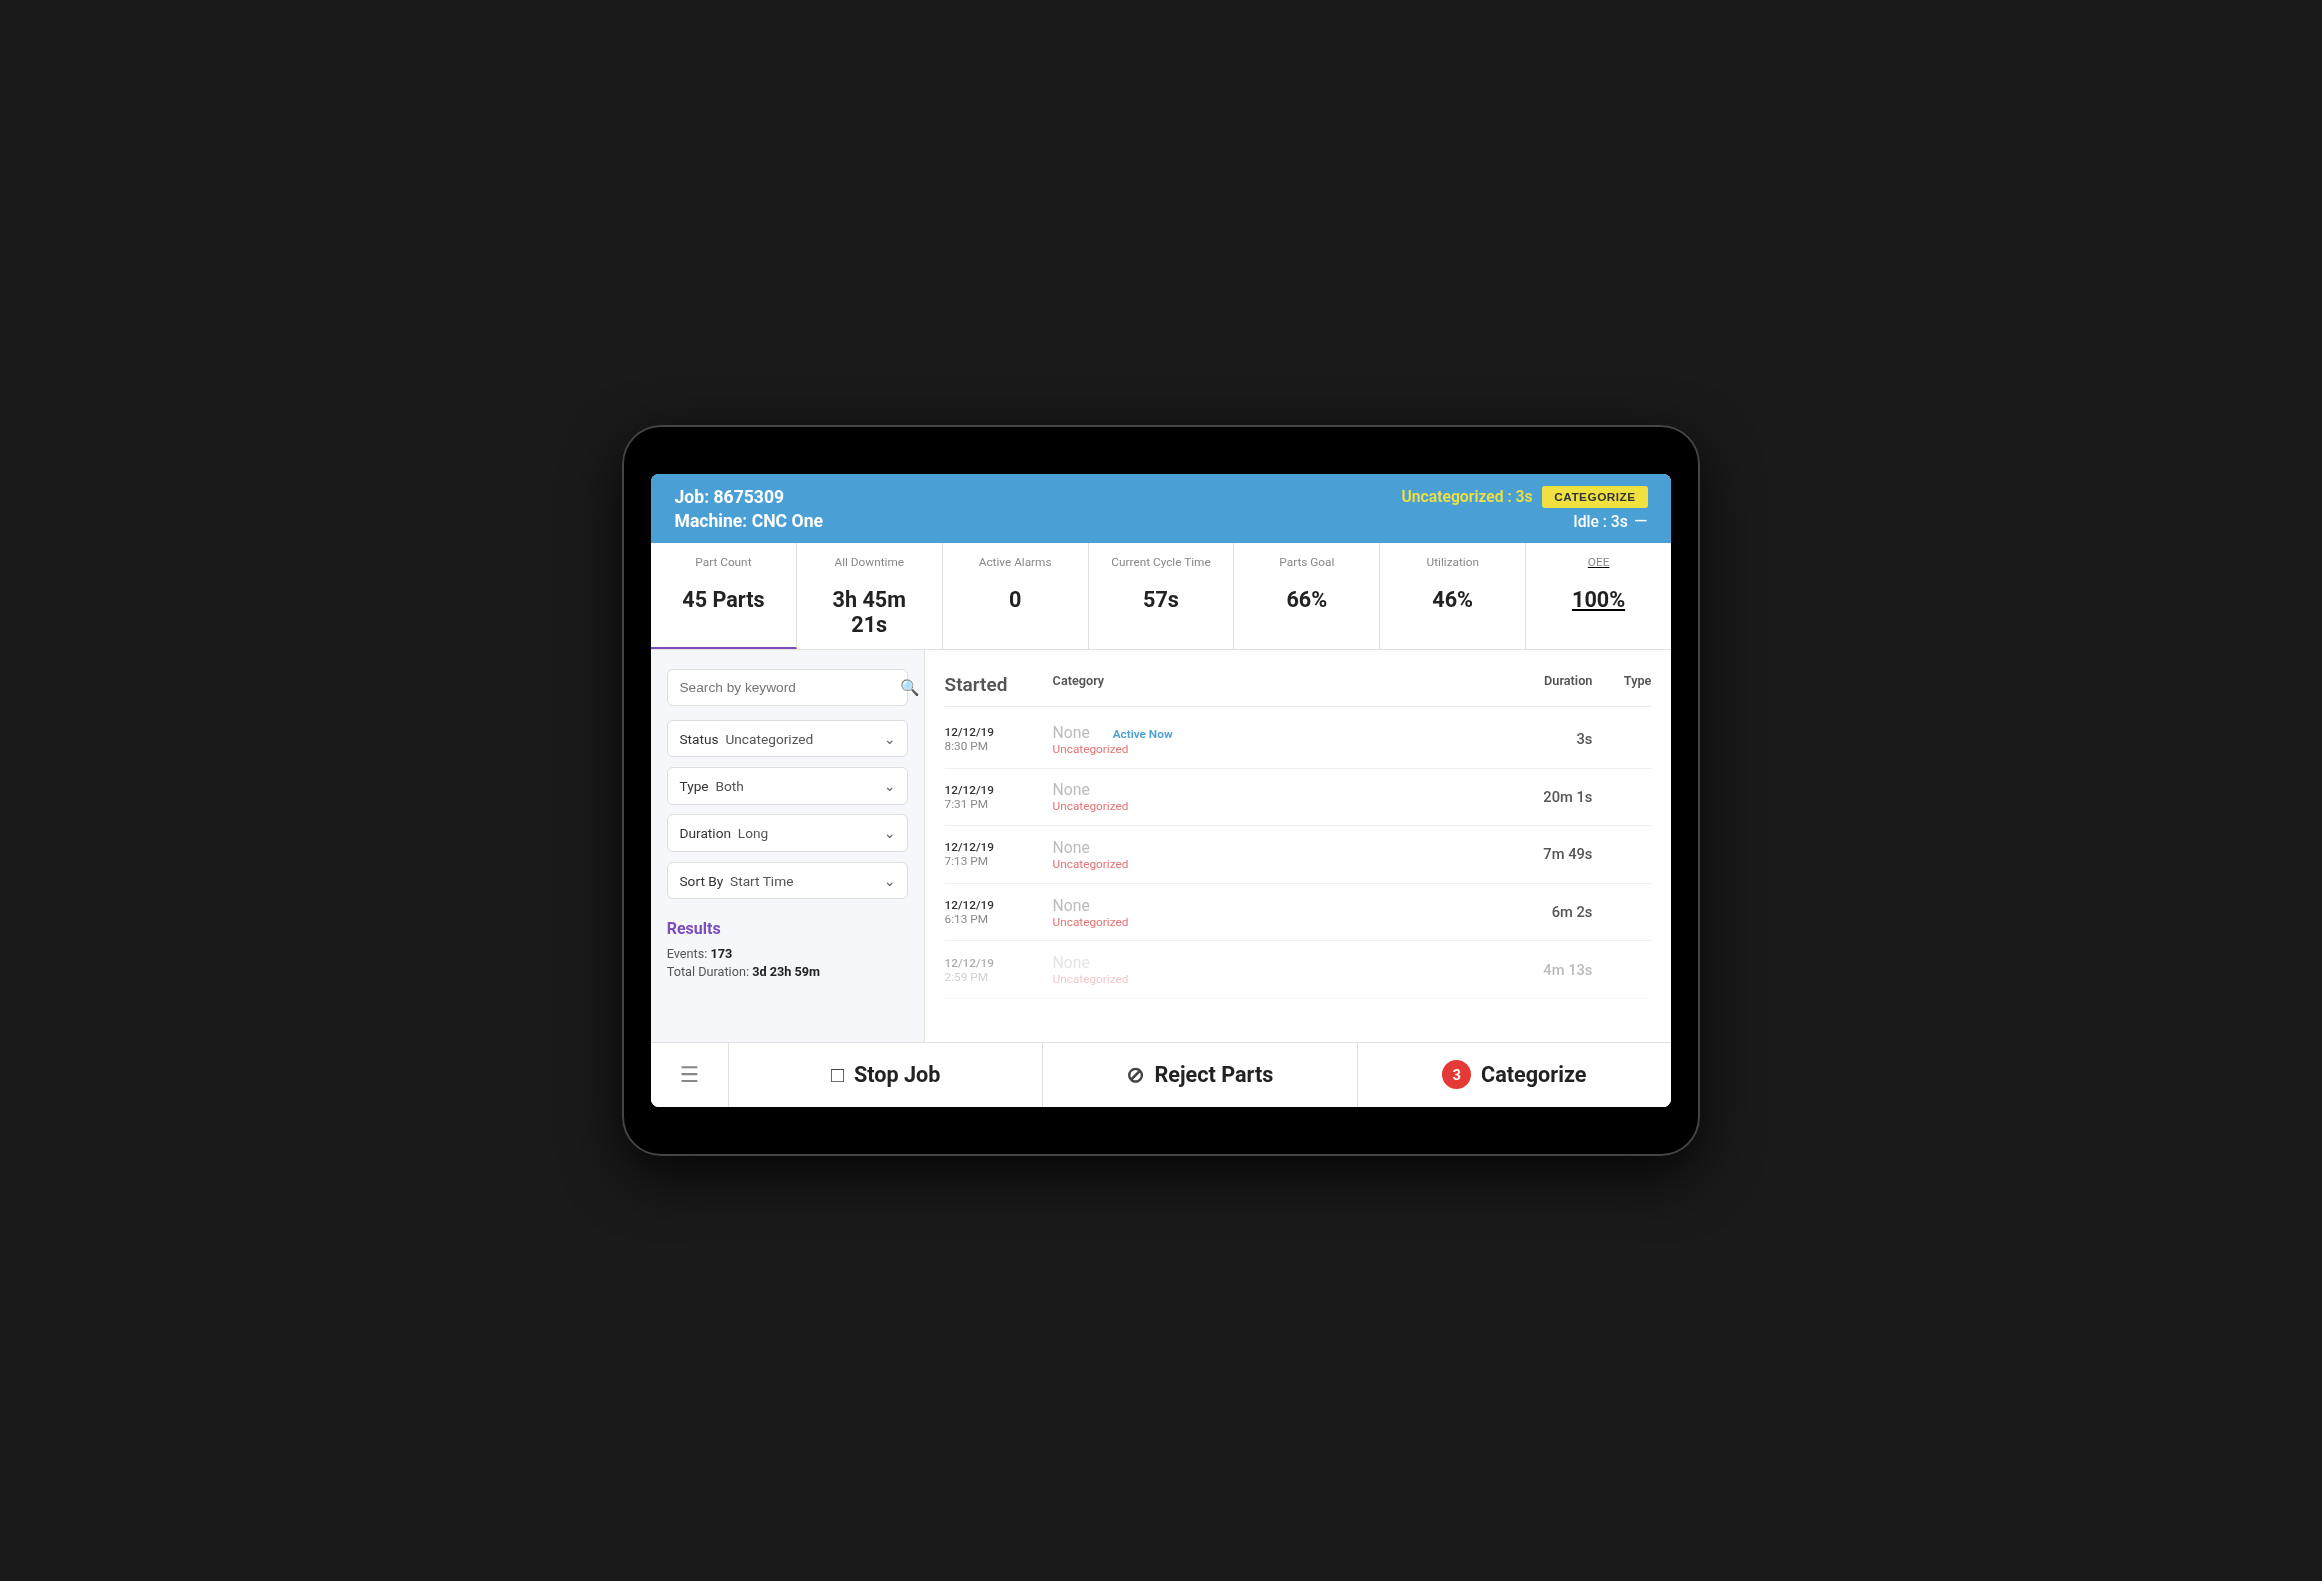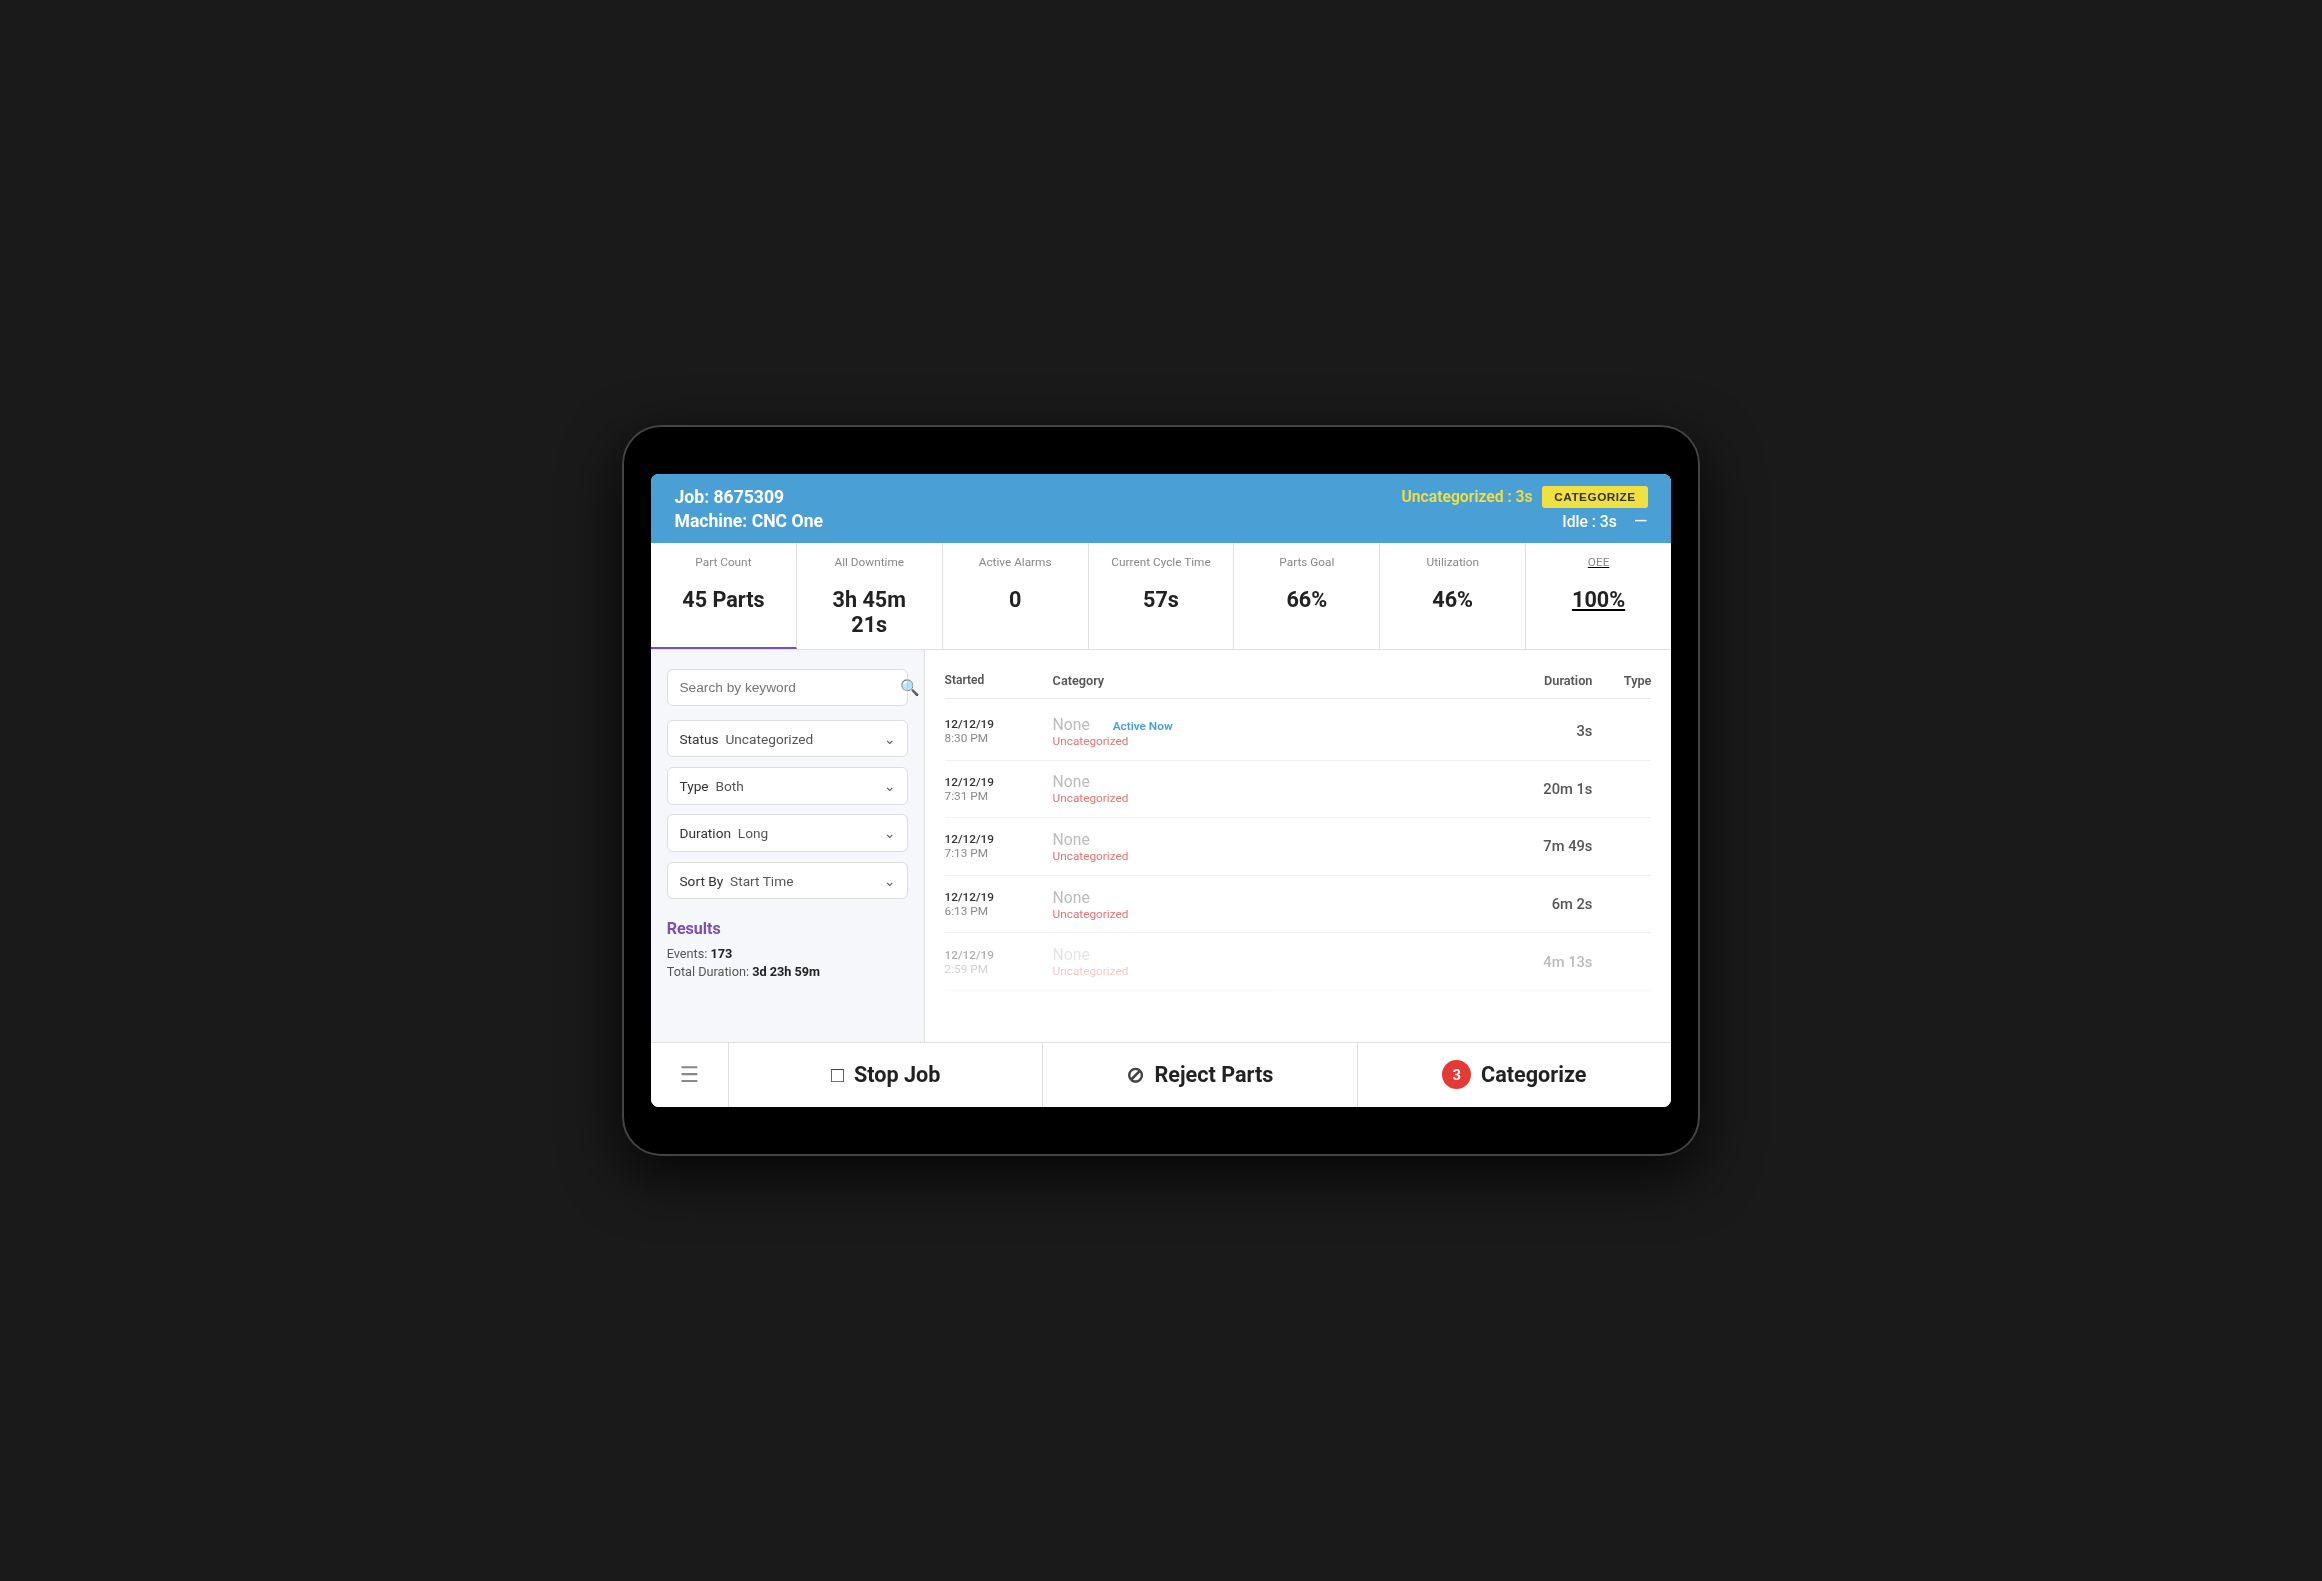--- a/index.html
+++ b/index.html
@@ -188,21 +188,21 @@
       background: white;
     }
     .table-header {
       display: flex;
       padding: 7.8px 0 9.8px 0;
       border-bottom: 1px solid #e8e8e8;
       margin-bottom: 3.9px;
     }
     .col-started {
       width: 108px;
-      font-size: 12px;
+      font-size: 19px;
       color: #555;
       font-weight: 600;
     }
     .col-category {
       flex: 1;
       font-size: 12.7px;
       color: #555;
       font-weight: 600;
     }
     .col-duration {
@@ -327,21 +327,21 @@
     <div class="header">
       <div class="header-row1">
         <span class="job-title">Job: 8675309</span>
         <div class="header-right-top">
           <span class="uncategorized-label">Uncategorized : 3s</span>
           <button class="categorize-btn">CATEGORIZE</button>
         </div>
       </div>
       <div class="header-row2">
         <span class="machine-title">Machine: CNC One</span>
-        <div style="display:flex;align-items:flex-end;gap:11px;">
+        <div style="display:flex;align-items:flex-end;gap:0;">
           <span class="idle-label">Idle : 3s</span>
           <span class="idle-dash">—</span>
         </div>
       </div>
     </div>
 
     <div class="stats-bar">
       <div class="stat-item active">
         <div class="stat-label">Part Count</div>
         <div class="stat-value">45 Parts</div>

